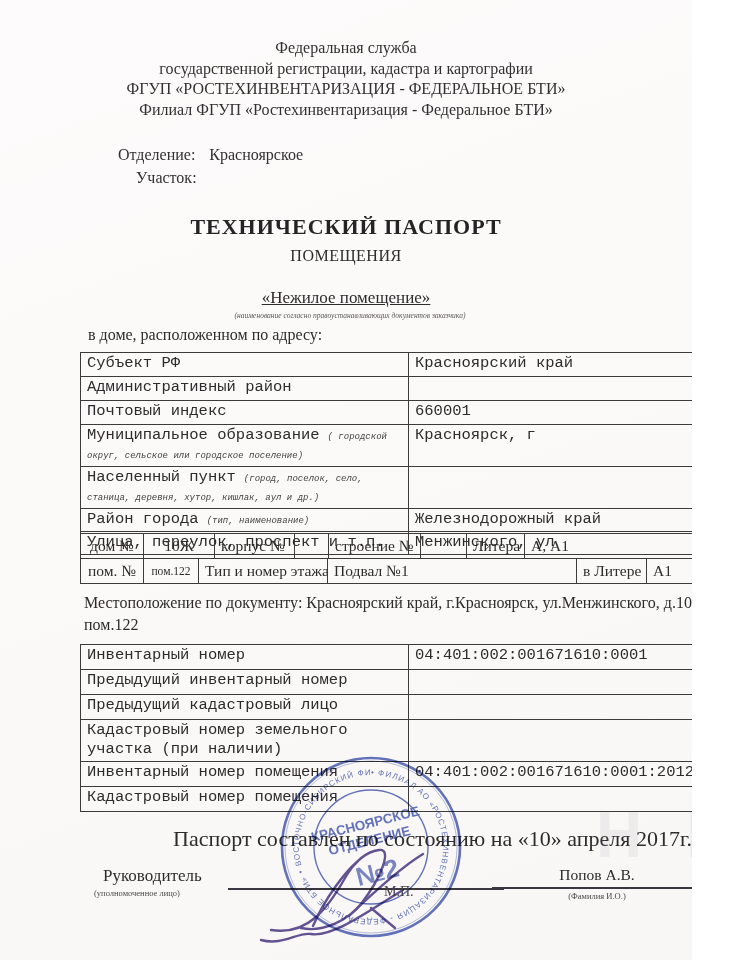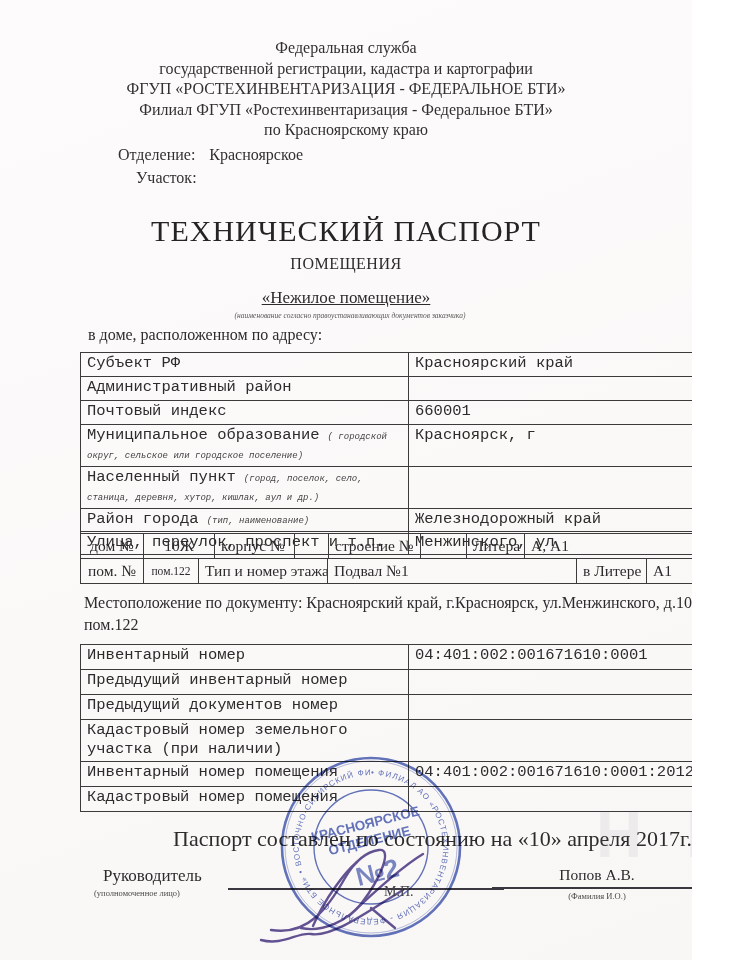--- a/index.html
+++ b/index.html
@@ -11,21 +11,21 @@
     color:#2e2b2c;
   }
   
   .hdr { position:absolute; top:38px; left:0; right:0; text-align:center;
          font-size:16px; line-height:20.5px; color:#333031; }
   .office { position:absolute; top:146px; left:118px; font-size:16px; color:#333031; }
   .office .row2 { margin-top:5px; margin-left:18px; }
   .office .val { margin-left:14px; }
   
   .title { position:absolute; top:214px; left:0; right:0; text-align:center; }
-  .title .main { font-size:30px; font-weight:normal; letter-spacing:1px; color:#262324; }
+  .title .main { font-size:22px; font-weight:bold; letter-spacing:1px; color:#262324; }
   .title .sub  { font-size:16px; letter-spacing:.5px; margin-top:7px; }
   
   .purpose { position:absolute; top:288px; left:0; right:0; text-align:center; }
   .purpose .name { font-size:17px; text-decoration:underline; }
   .purpose .note { font-size:7.5px; color:#59555.6; color:#595556; margin-top:2px; }
   .intro { position:absolute; top:326px; left:88px; font-size:16px; }
   
   table { border-collapse:collapse; table-layout:fixed;font-family:Liberation Mono, monospace; }
   .t1 { position:absolute; top:352px; left:80px; width:642px; }
   .t2 { position:absolute; top:644px; left:80px; width:642px; }
@@ -71,21 +71,20 @@
 </head>
 <body>
 
 <div class="page">
 
   <div class="hdr">
     <div>Федеральная служба</div>
     <div>государственной регистрации, кадастра и картографии</div>
     <div>ФГУП «РОСТЕХИНВЕНТАРИЗАЦИЯ - ФЕДЕРАЛЬНОЕ БТИ»</div>
     <div>Филиал ФГУП «Ростехинвентаризация - Федеральное БТИ»</div>
-    <div>по Красноярскому краю</div>
   </div>
 
   <div class="office">
     <div>
       <span>Отделение:</span><span class="val">Красноярское</span>
     </div>
     <div class="row2">
       <span>Участок:</span>
     </div>
   </div>
@@ -160,21 +159,21 @@
     <tbody>
         <tr>
       <td class="lblcol">Инвентарный номер</td>
       <td class="valcol">04:401:002:001671610:0001</td>
     </tr>
     <tr>
       <td class="lblcol">Предыдущий инвентарный номер</td>
       <td class="valcol"></td>
     </tr>
     <tr>
-      <td class="lblcol">Предыдущий документов номер</td>
+      <td class="lblcol">Предыдущий кадастровый лицо</td>
       <td class="valcol"></td>
     </tr>
     <tr>
       <td class="lblcol">Кадастровый номер земельного участка (при наличии)</td>
       <td class="valcol"></td>
     </tr>
     <tr>
       <td class="lblcol">Инвентарный номер помещения</td>
       <td class="valcol">04:401:002:001671610:0001:20122</td>
     </tr>

